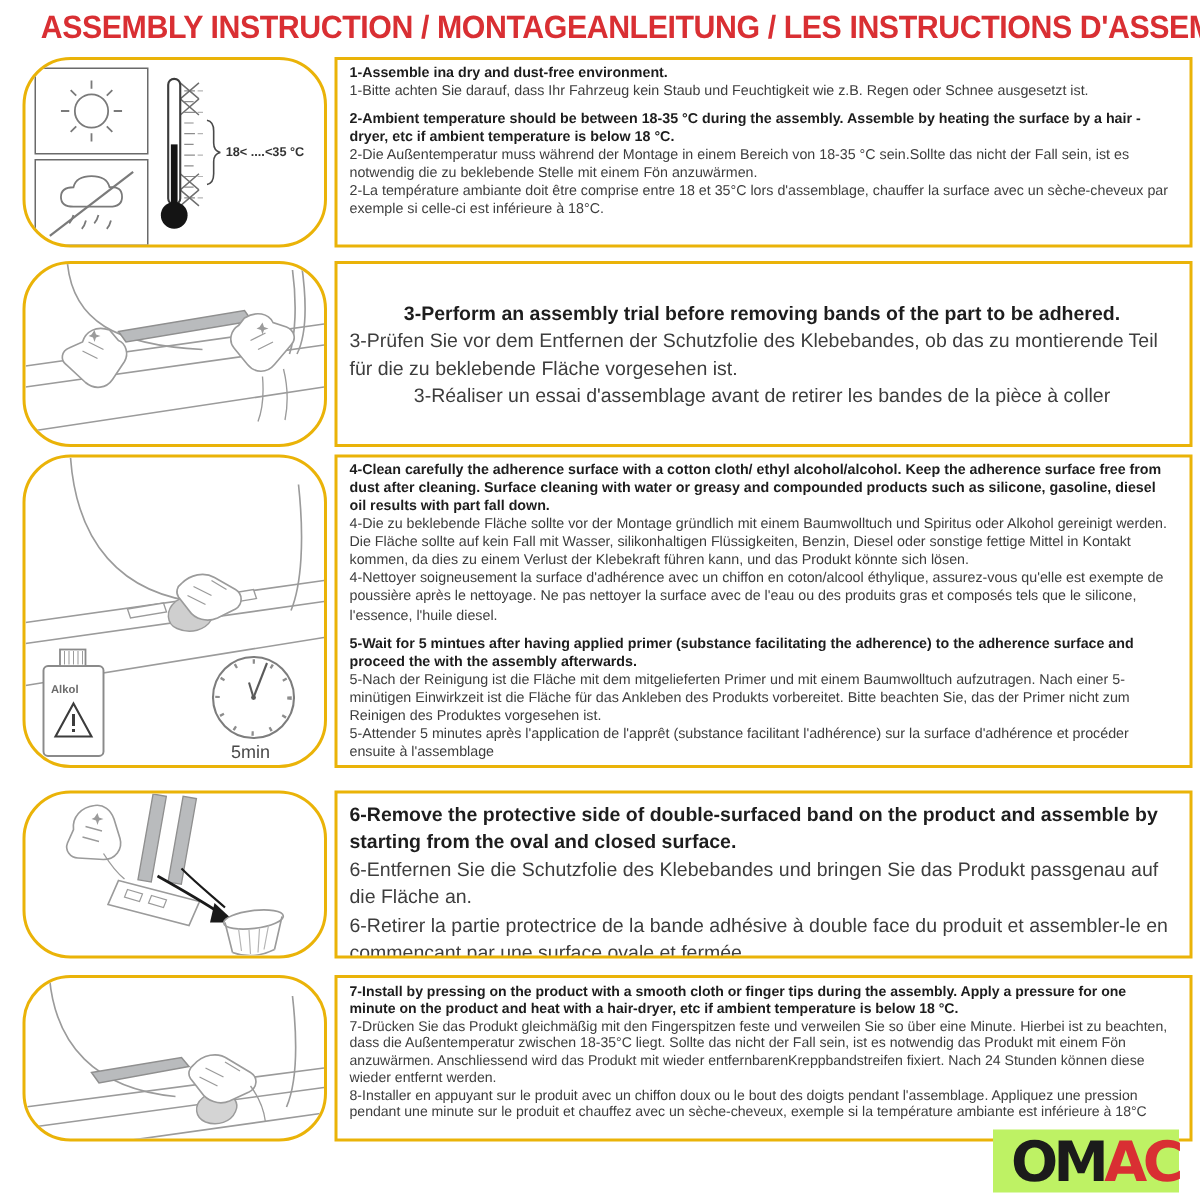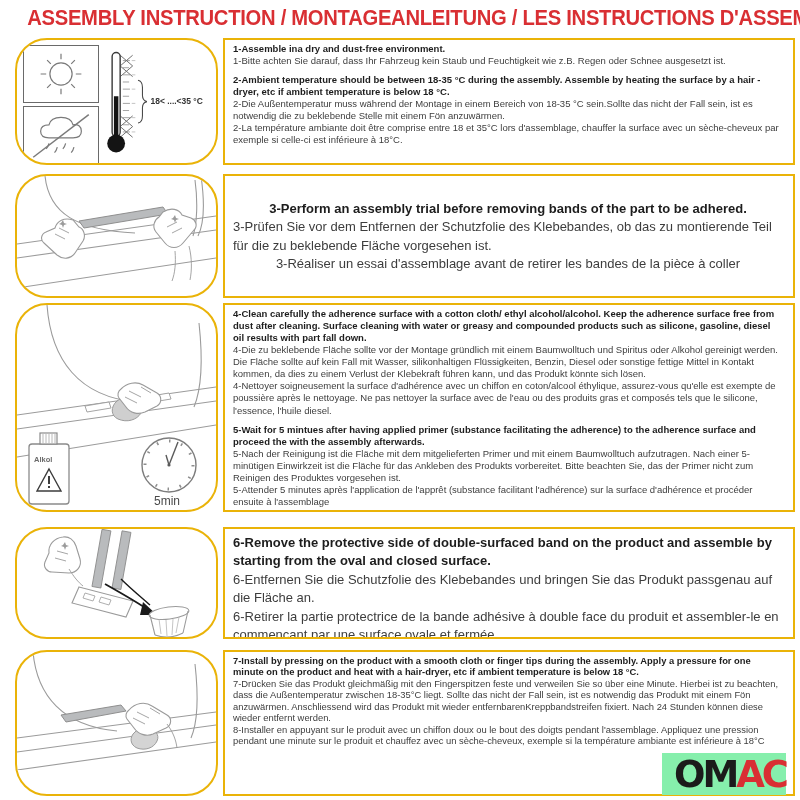--- a/index.html
+++ b/index.html
@@ -6,39 +6,39 @@
   .page{position:relative;width:800px;height:800px;background:#fff;overflow:hidden;
         font-family:"Liberation Sans",sans-serif;color:#3d3d3d;}
   .title-wrap{text-align:center;padding-top:6px;}
   .title{display:inline-block;color:#d92f33;font-size:21.5px;font-weight:800;
          letter-spacing:-0.3px;transform:scaleX(0.94);white-space:nowrap;}
   .row{position:absolute;left:15px;width:780px;display:flex;gap:5px;}
   .r1{top:38px;height:127px;}
   .r2{top:174px;height:124px;}
   .r3{top:303px;height:209px;}
   .r4{top:527px;height:112px;}
-  .r5{top:650px;height:146px;justify-content:space-between;}
+  .r5{top:650px;height:111px;justify-content:space-between;}
   .cell{border:2px solid #eab308;background:#fff;box-sizing:border-box;}
   .img-cell{width:203px;flex:0 0 203px;overflow:hidden;position:relative;border-radius:32px;}
   .txt-cell{flex:1;padding:3px 10px 2px 8px;overflow:hidden;}
   .txt-cell.center{display:flex;flex-direction:column;justify-content:center;}
   .sm{font-size:9.5px;line-height:1.27;}
   .r5 .sm{font-size:9.4px;line-height:1.22;}
   .lg{font-size:13px;line-height:1.42;align-items:center;}
   p{margin:0;}
   .b{font-weight:bold;color:#1d1d1d;}
   .gap-sm{height:7px;}
   
   .env{display:flex;padding:5px 4px 4px 6px;gap:6px;align-items:flex-start;}
   .env-col{display:flex;flex-direction:column;gap:3px;}
   .mini-box{width:74px;height:56px;border:1.5px solid #6a6a6a;display:flex;
             align-items:center;justify-content:center;}
   svg{display:block;}
   
-  .logo{position:absolute;top:753px;right:14px;background:#86efac;z-index:3;
+  .logo{position:absolute;top:753px;right:14px;background:#bef264;z-index:3;
         padding:3px 0 2px 12px;font-weight:900;font-size:37px;letter-spacing:-3px;
         font-family:"DejaVu Sans",sans-serif;line-height:1;}
   .logo .black{color:#1b1b1b;}
   .logo .red{color:#d92f33;}
 </style>
 </head>
 <body>
 
 <div class="page">
 

